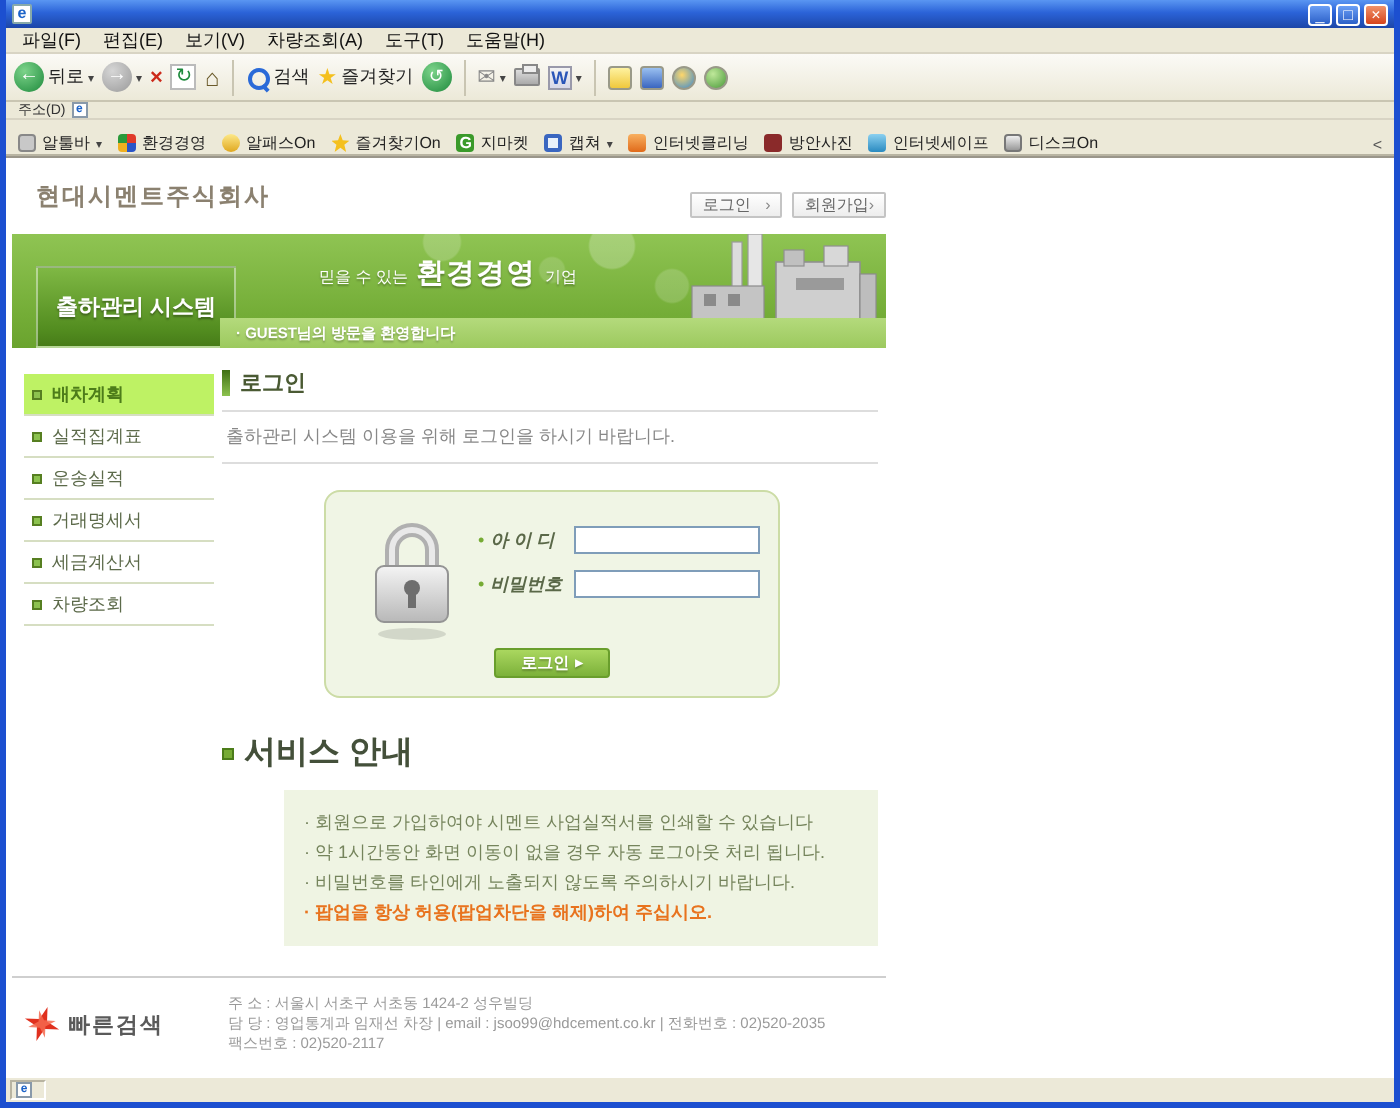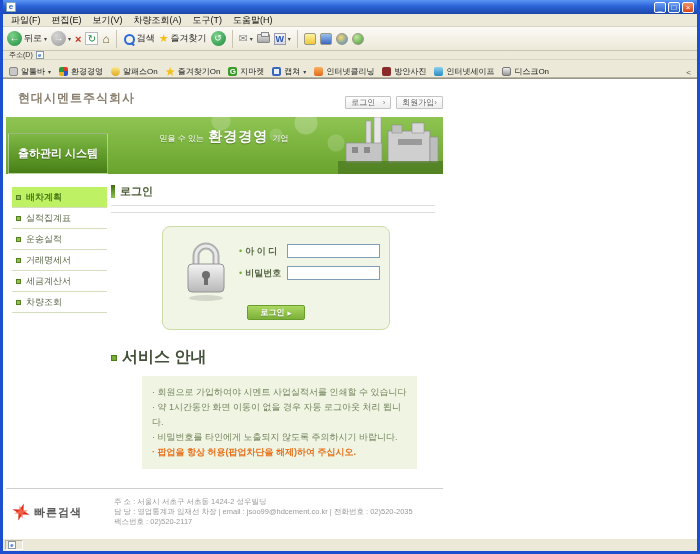--- a/index.html
+++ b/index.html
@@ -79,21 +79,21 @@
       font-size:8px;color:#666;display:flex;align-items:center;justify-content:space-between;padding:0 5px;border-radius:1px;cursor:pointer;}
   .hbtn .arr{color:#888;font-size:8px;}
   
   .banner{flex:0 0 57px;position:relative;overflow:hidden;
       background:
         radial-gradient(circle at 300px 6px, rgba(255,255,255,.22) 0 11px, transparent 12px),
         radial-gradient(circle at 330px 26px, rgba(255,255,255,.16) 0 8px, transparent 9px),
         radial-gradient(circle at 270px 18px, rgba(255,255,255,.14) 0 6px, transparent 7px),
         radial-gradient(circle at 215px 4px, rgba(255,255,255,.18) 0 9px, transparent 10px),
         linear-gradient(180deg,#8fc453 0%,#74ad37 70%,#6aa32e 100%);}
-  .sysbox{position:absolute;left:2px;top:16px;width:100px;height:41px;
+  .sysbox{position:absolute;left:12px;top:16px;width:100px;height:41px;
       background:linear-gradient(180deg,#7fb844 0%,#528c1f 80%,#477c18 100%);
       border:1px solid rgba(255,255,255,.45);display:flex;align-items:center;justify-content:center;
       color:#fff;font-weight:bold;font-size:11px;text-shadow:0 1px 1px rgba(0,0,0,.35);}
   .slogan{position:absolute;left:118px;top:11px;width:200px;text-align:center;color:#fff;font-size:8px;
       text-shadow:0 1px 1px rgba(0,0,0,.3);white-space:nowrap;}
   .slogan b{font-size:14px;letter-spacing:1px;margin:0 2px;}
   .welcome{position:absolute;left:104px;right:0;bottom:0;height:15px;
       background:linear-gradient(180deg,#b4da7c,#9cc95e);display:flex;align-items:center;padding-left:8px;
       font-size:7.5px;color:#fff;font-weight:bold;text-shadow:0 1px 1px rgba(0,0,0,.25);}
   .factory{position:absolute;right:0;top:0;height:57px;}
@@ -108,30 +108,30 @@
   .ltitle{display:flex;align-items:center;gap:5px;font-size:11px;font-weight:bold;color:#4a5a33;}
   .lbar{width:4px;height:13px;background:linear-gradient(180deg,#3e6e14,#8cc24f);}
   .hline{border-top:1px solid #ddd;margin:6px 0;}
   .ldesc{font-size:9px;color:#888;padding-left:2px;}
   .loginbox{margin:13px 0 0 51px;width:228px;height:104px;background:#f0f5e5;border:1px solid #ccdca6;
       border-radius:8px;position:relative;}
   .lock{position:absolute;left:20px;top:10px;}
   .fields{position:absolute;left:76px;top:17px;}
   .frow{display:flex;align-items:center;margin-bottom:8px;}
   .frow .dot{color:#76ab34;font-size:9px;margin-right:3px;}
-  .flabel{font-size:9px;font-weight:bold;color:#5a6848;width:42px;}
+  .flabel{font-size:9px;font-weight:bold;color:#5a6848;width:42px;font-style:italic;}
   .finput{width:93px;height:14px;border:1px solid #7f9db9;font-size:9px;padding:0 2px;background:#fff;}
   .loginbtn{position:absolute;left:50%;transform:translateX(-50%);bottom:9px;width:58px;height:15px;
       background:linear-gradient(180deg,#aad75f,#7cb13a);border:1px solid #699e2c;border-radius:2px;
       color:#fff;font-size:8px;font-weight:bold;display:flex;align-items:center;justify-content:center;gap:3px;cursor:pointer;
       text-shadow:0 1px 1px rgba(0,0,0,.25);}
   .loginbtn .pl{font-size:5px;}
   .ntitle{margin-top:17px;display:flex;align-items:center;gap:5px;font-size:16px;font-weight:bold;color:#44503a;}
   .ntitle .nsq{width:6px;height:6px;background:#76ab34;border:1px solid #4c7d1a;}
-  .nbox{margin:8px 0 0 31px;width:275px;background:#eff4e3;padding:9px 10px;font-size:9px;line-height:15px;color:#75845c;}
+  .nbox{margin:8px 0 0 31px;width:297px;background:#eff4e3;padding:9px 10px;font-size:9px;line-height:15px;color:#75845c;}
   .nwarn{color:#e8731e;font-weight:bold;}
   
   .sfooter{flex:0 0 50px;border-top:1px solid #cfcfcf;display:flex;align-items:flex-start;padding:8px 0 0 6px;gap:14px;}
   .flogo{display:flex;align-items:center;gap:4px;margin-top:6px;width:88px;}
   .flogo b{font-size:11px;color:#5a5a5a;letter-spacing:1px;}
   .flines{font-size:7.5px;color:#9a9a9a;line-height:10px;}
   
   .statusbar{height:13px;flex:0 0 13px;background:#ece9d8;border-top:1px solid #fff;display:flex;align-items:center;padding:1px 2px;}
   .st-cell{width:18px;height:10px;border:1px solid #b8b4a2;border-right-color:#fff;border-bottom-color:#fff;
       display:flex;align-items:center;padding-left:2px;}
@@ -281,20 +281,21 @@
           <rect x="122" y="20" width="8" height="26" fill="#bdbdbd" stroke="#8c8c8c" stroke-width="0.6"></rect>
           <rect x="30" y="44" width="105" height="13" fill="#4c7a22" opacity="0.75"></rect>
           <rect x="90" y="22" width="24" height="6" fill="#9a9a9a"></rect>
         </svg>
         <div class="sysbox">출하관리 시스템</div>
         <div class="slogan">
           <span>믿을 수 있는</span>
           <b>환경경영</b>
           <span>기업</span>
         </div>
+        <div class="welcome">· GUEST님의 방문을 환영합니다</div>
       </div>
 
       <div class="sbody">
 
         <div class="sidebar">
           <div class="mitem active">
               <span class="bul"></span>
               <span>배차계획</span>
             </div>
           <div class="mitem">
@@ -318,20 +319,21 @@
               <span>차량조회</span>
             </div>
         </div>
 
         <div class="content">
           <div class="ltitle">
             <span class="lbar"></span>
             <span>로그인</span>
           </div>
           <div class="hline"></div>
+          <div class="ldesc">출하관리 시스템 이용을 위해 로그인을 하시기 바랍니다.</div>
           <div class="hline"></div>
 
           <div class="loginbox">
             <svg class="lock" width="46" height="66" viewBox="0 0 46 66">
               <defs>
                 <linearGradient id="lg1" x1="0" y1="0" x2="0" y2="1">
                   <stop offset="0" stop-color="#f4f4f4"></stop>
                     <stop offset="1" stop-color="#b8b8b8"></stop>
                 </linearGradient>
               </defs>

